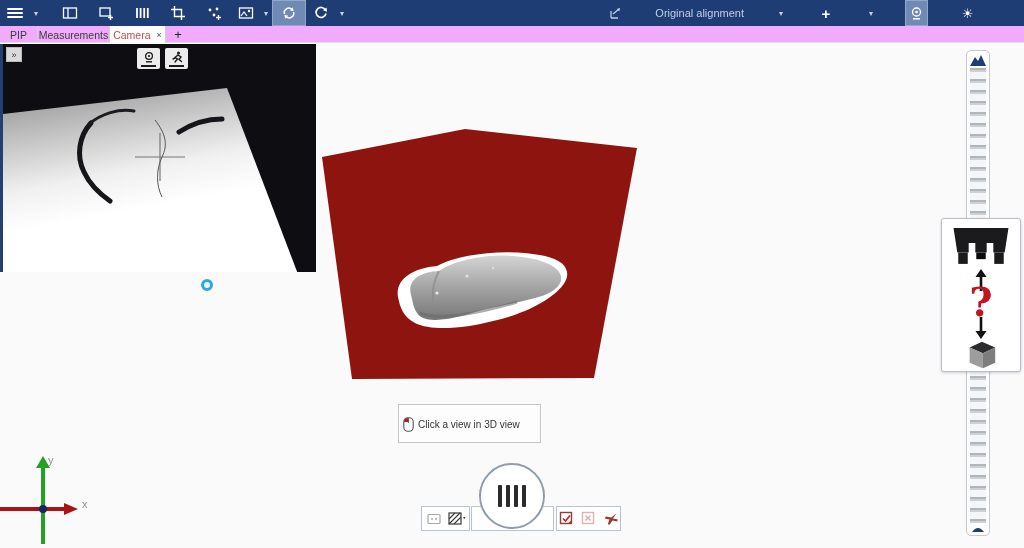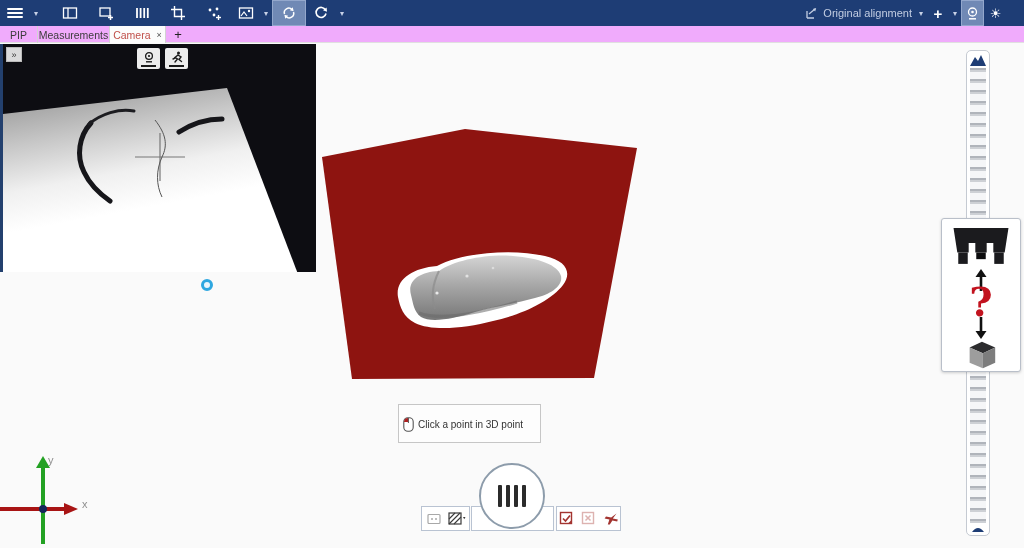--- a/index.html
+++ b/index.html
@@ -156,21 +156,21 @@
       </svg>
     </div>
     <div class="tb-btn" style="width:30px">
       <svg width="16" height="16" viewBox="0 0 16 16">
         <path d="M12.5,5 A5,5 0 1 0 13,8.5" fill="none" stroke="#fff" stroke-width="1.6"></path>
         <polygon points="13.6,2.5 14,6.8 10,5.2" fill="#fff"></polygon>
       </svg>
     </div>
     <div class="tb-btn caret">▾</div>
 
-    <div style="margin-left:auto; display:flex; align-items:center;">
+    <div style="margin-left:auto; display:flex; align-items:center;gap:28px;">
       <div class="tb-btn" style="width:20px">
         <svg width="14" height="14" viewBox="0 0 14 14">
           <path d="M3,12 L3,5 M3,12 L10,12" fill="none" stroke="#c2cde2" stroke-width="1.3"></path>
           <path d="M5,8 L11,3" fill="none" stroke="#c2cde2" stroke-width="1.3"></path>
           <polygon points="12.2,2 8.8,3 11.2,5.4" fill="#c2cde2"></polygon>
         </svg>
       </div>
       <div class="tb-label">Original alignment</div>
       <div class="tb-btn caret">▾</div>
       <div class="tb-btn tb-plus" style="width:22px">+</div>
@@ -256,21 +256,21 @@
     <circle cx="178" cy="143" r="1.3" fill="#dcdcdc"></circle>
   </svg>
 
   <div class="tooltip">
     <div class="tt-line2">
       <svg width="11" height="15" viewBox="0 0 11 15">
         <rect x="0.8" y="0.8" width="9.4" height="13.4" rx="4" fill="#fff" stroke="#555" stroke-width="1.1"></rect>
         <path d="M1,5 a4.3,4.3 0 0 1 4.3,-4 l0,4 z" fill="#b02020"></path>
         <line x1="5.4" y1="1" x2="5.4" y2="6" stroke="#555" stroke-width="1"></line>
       </svg>
-      <span>Click a point in 3D point</span>
+      <span>Click a view in 3D view</span>
     </div>
   </div>
 
   <div class="btn-box" style="left:421px; top:506px; width:49px; height:25px">
     <div class="mini-btn">
       <svg width="14" height="12" viewBox="0 0 14 12">
         <rect x="1" y="1.5" width="12" height="9" rx="1" fill="none" stroke="#a8a8a8" stroke-width="1.2"></rect>
         <circle cx="5" cy="6" r="1" fill="#a8a8a8"></circle>
         <circle cx="9" cy="6" r="1" fill="#a8a8a8"></circle>
       </svg>

